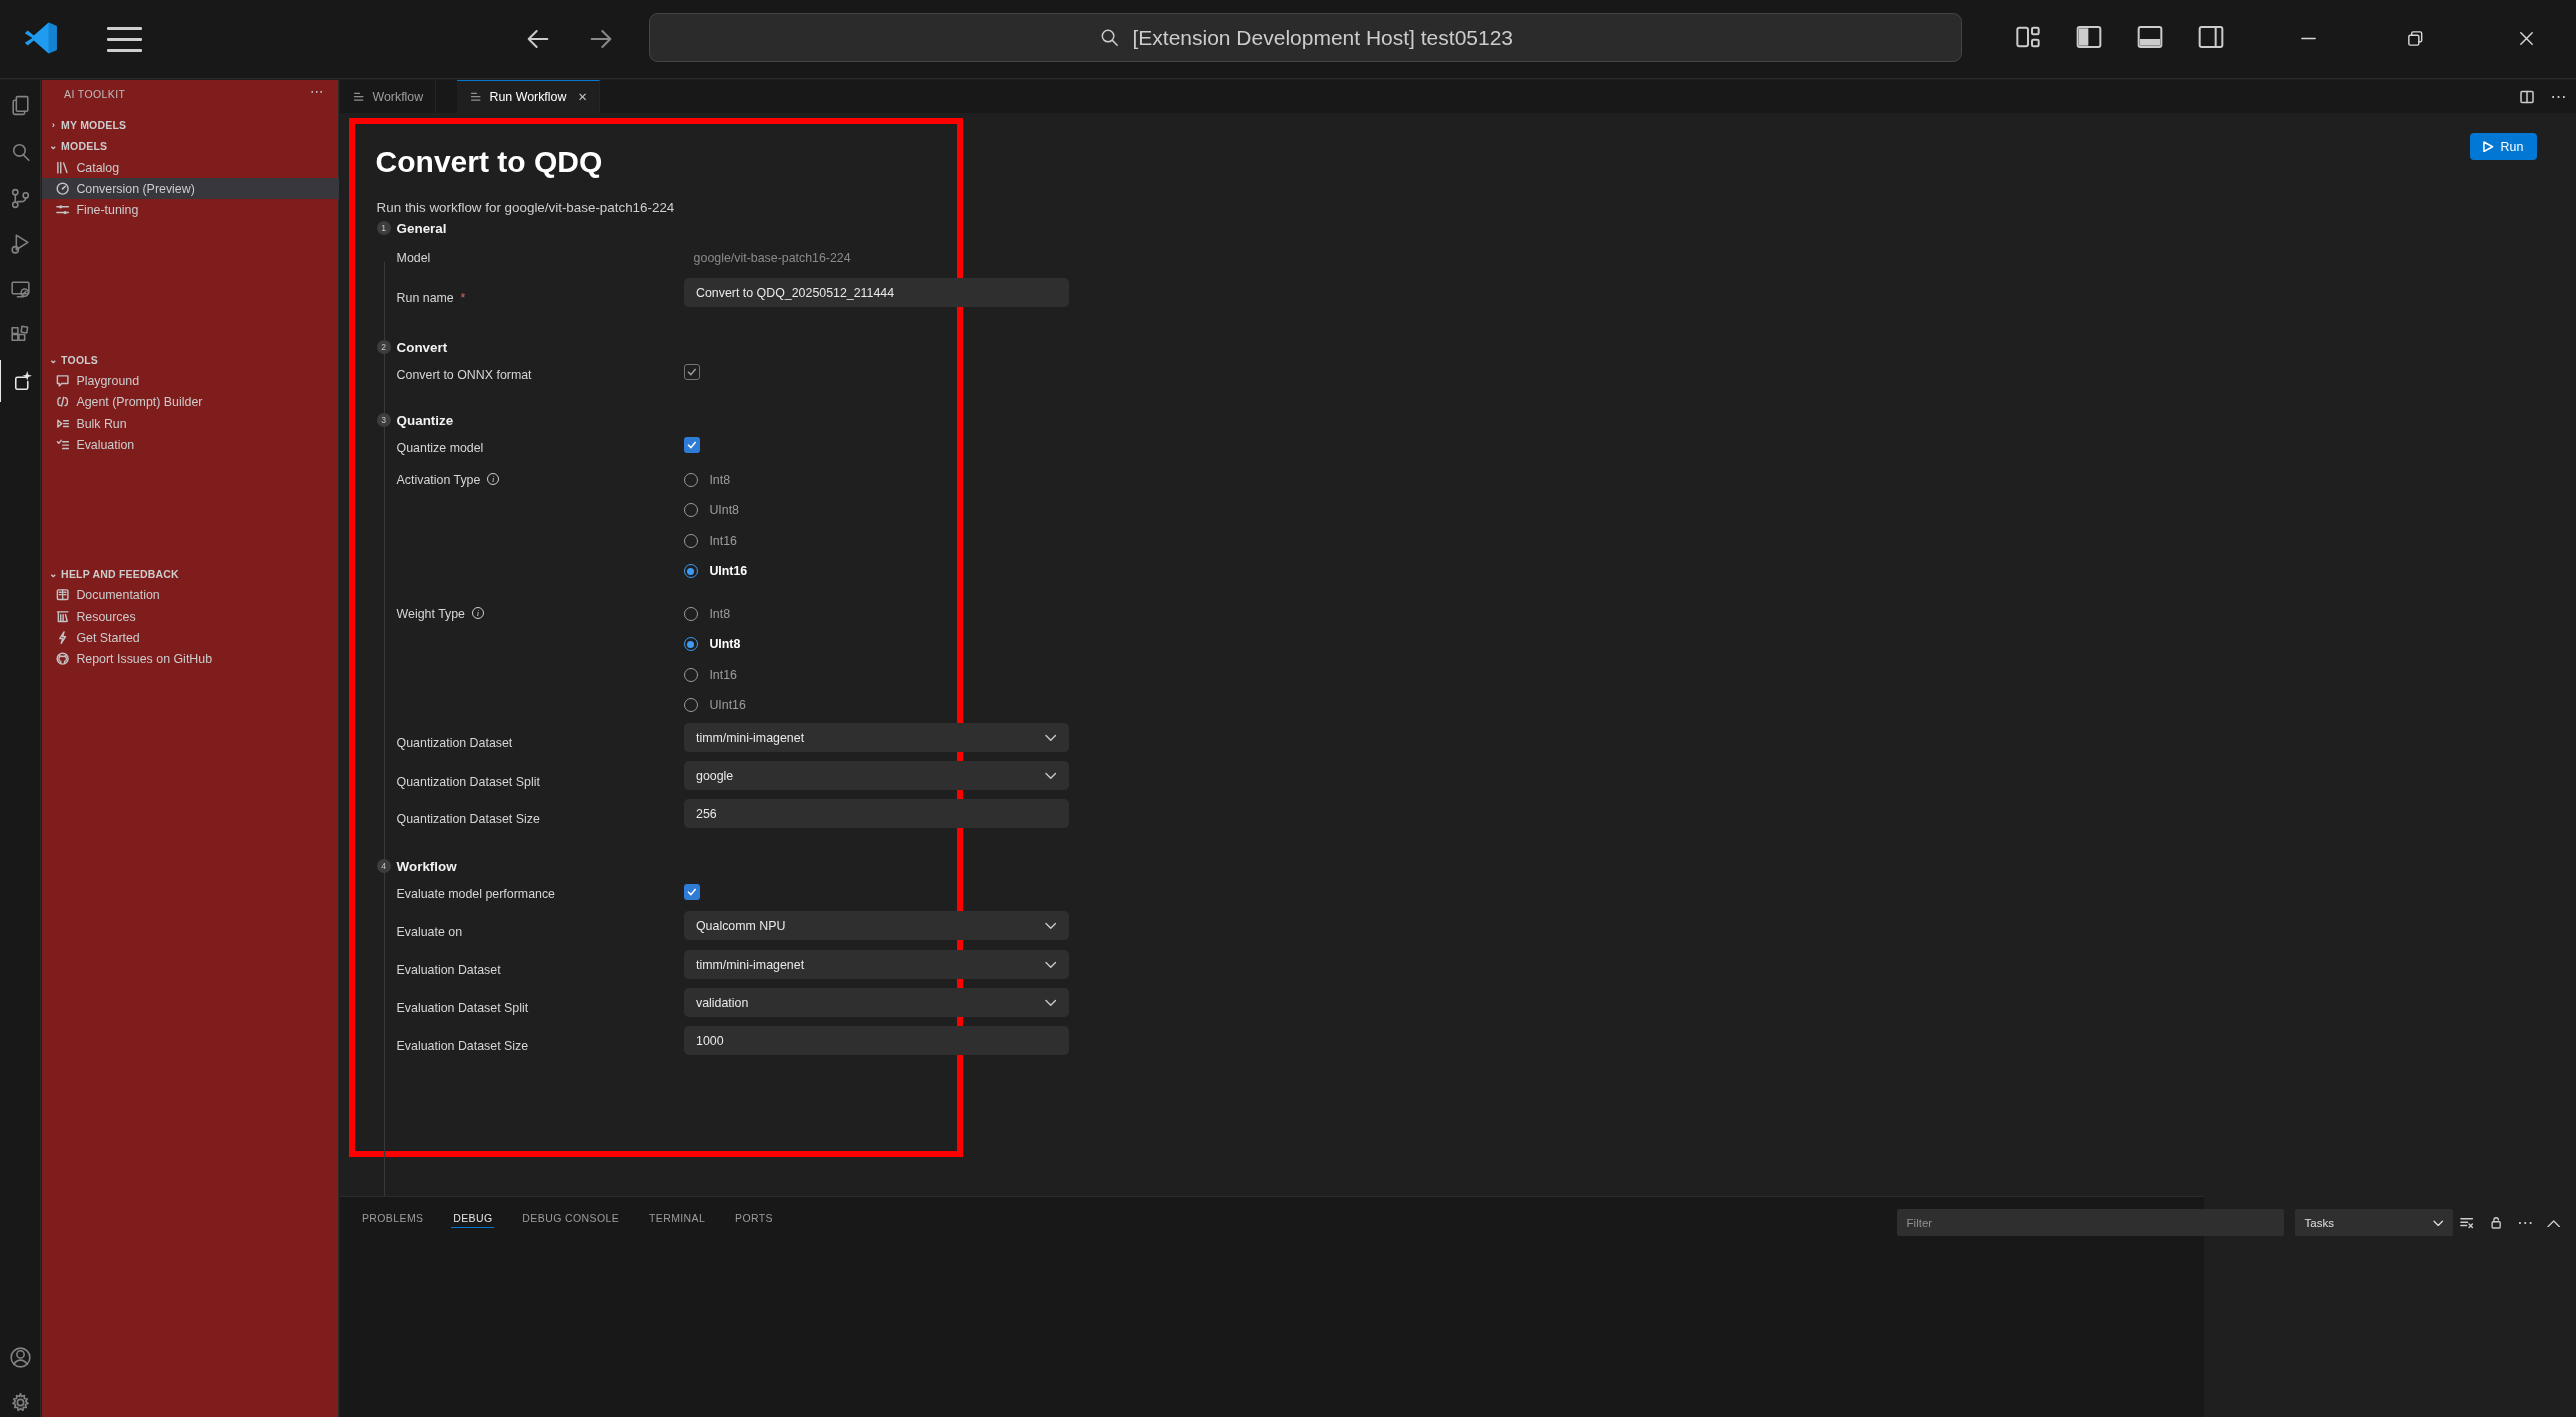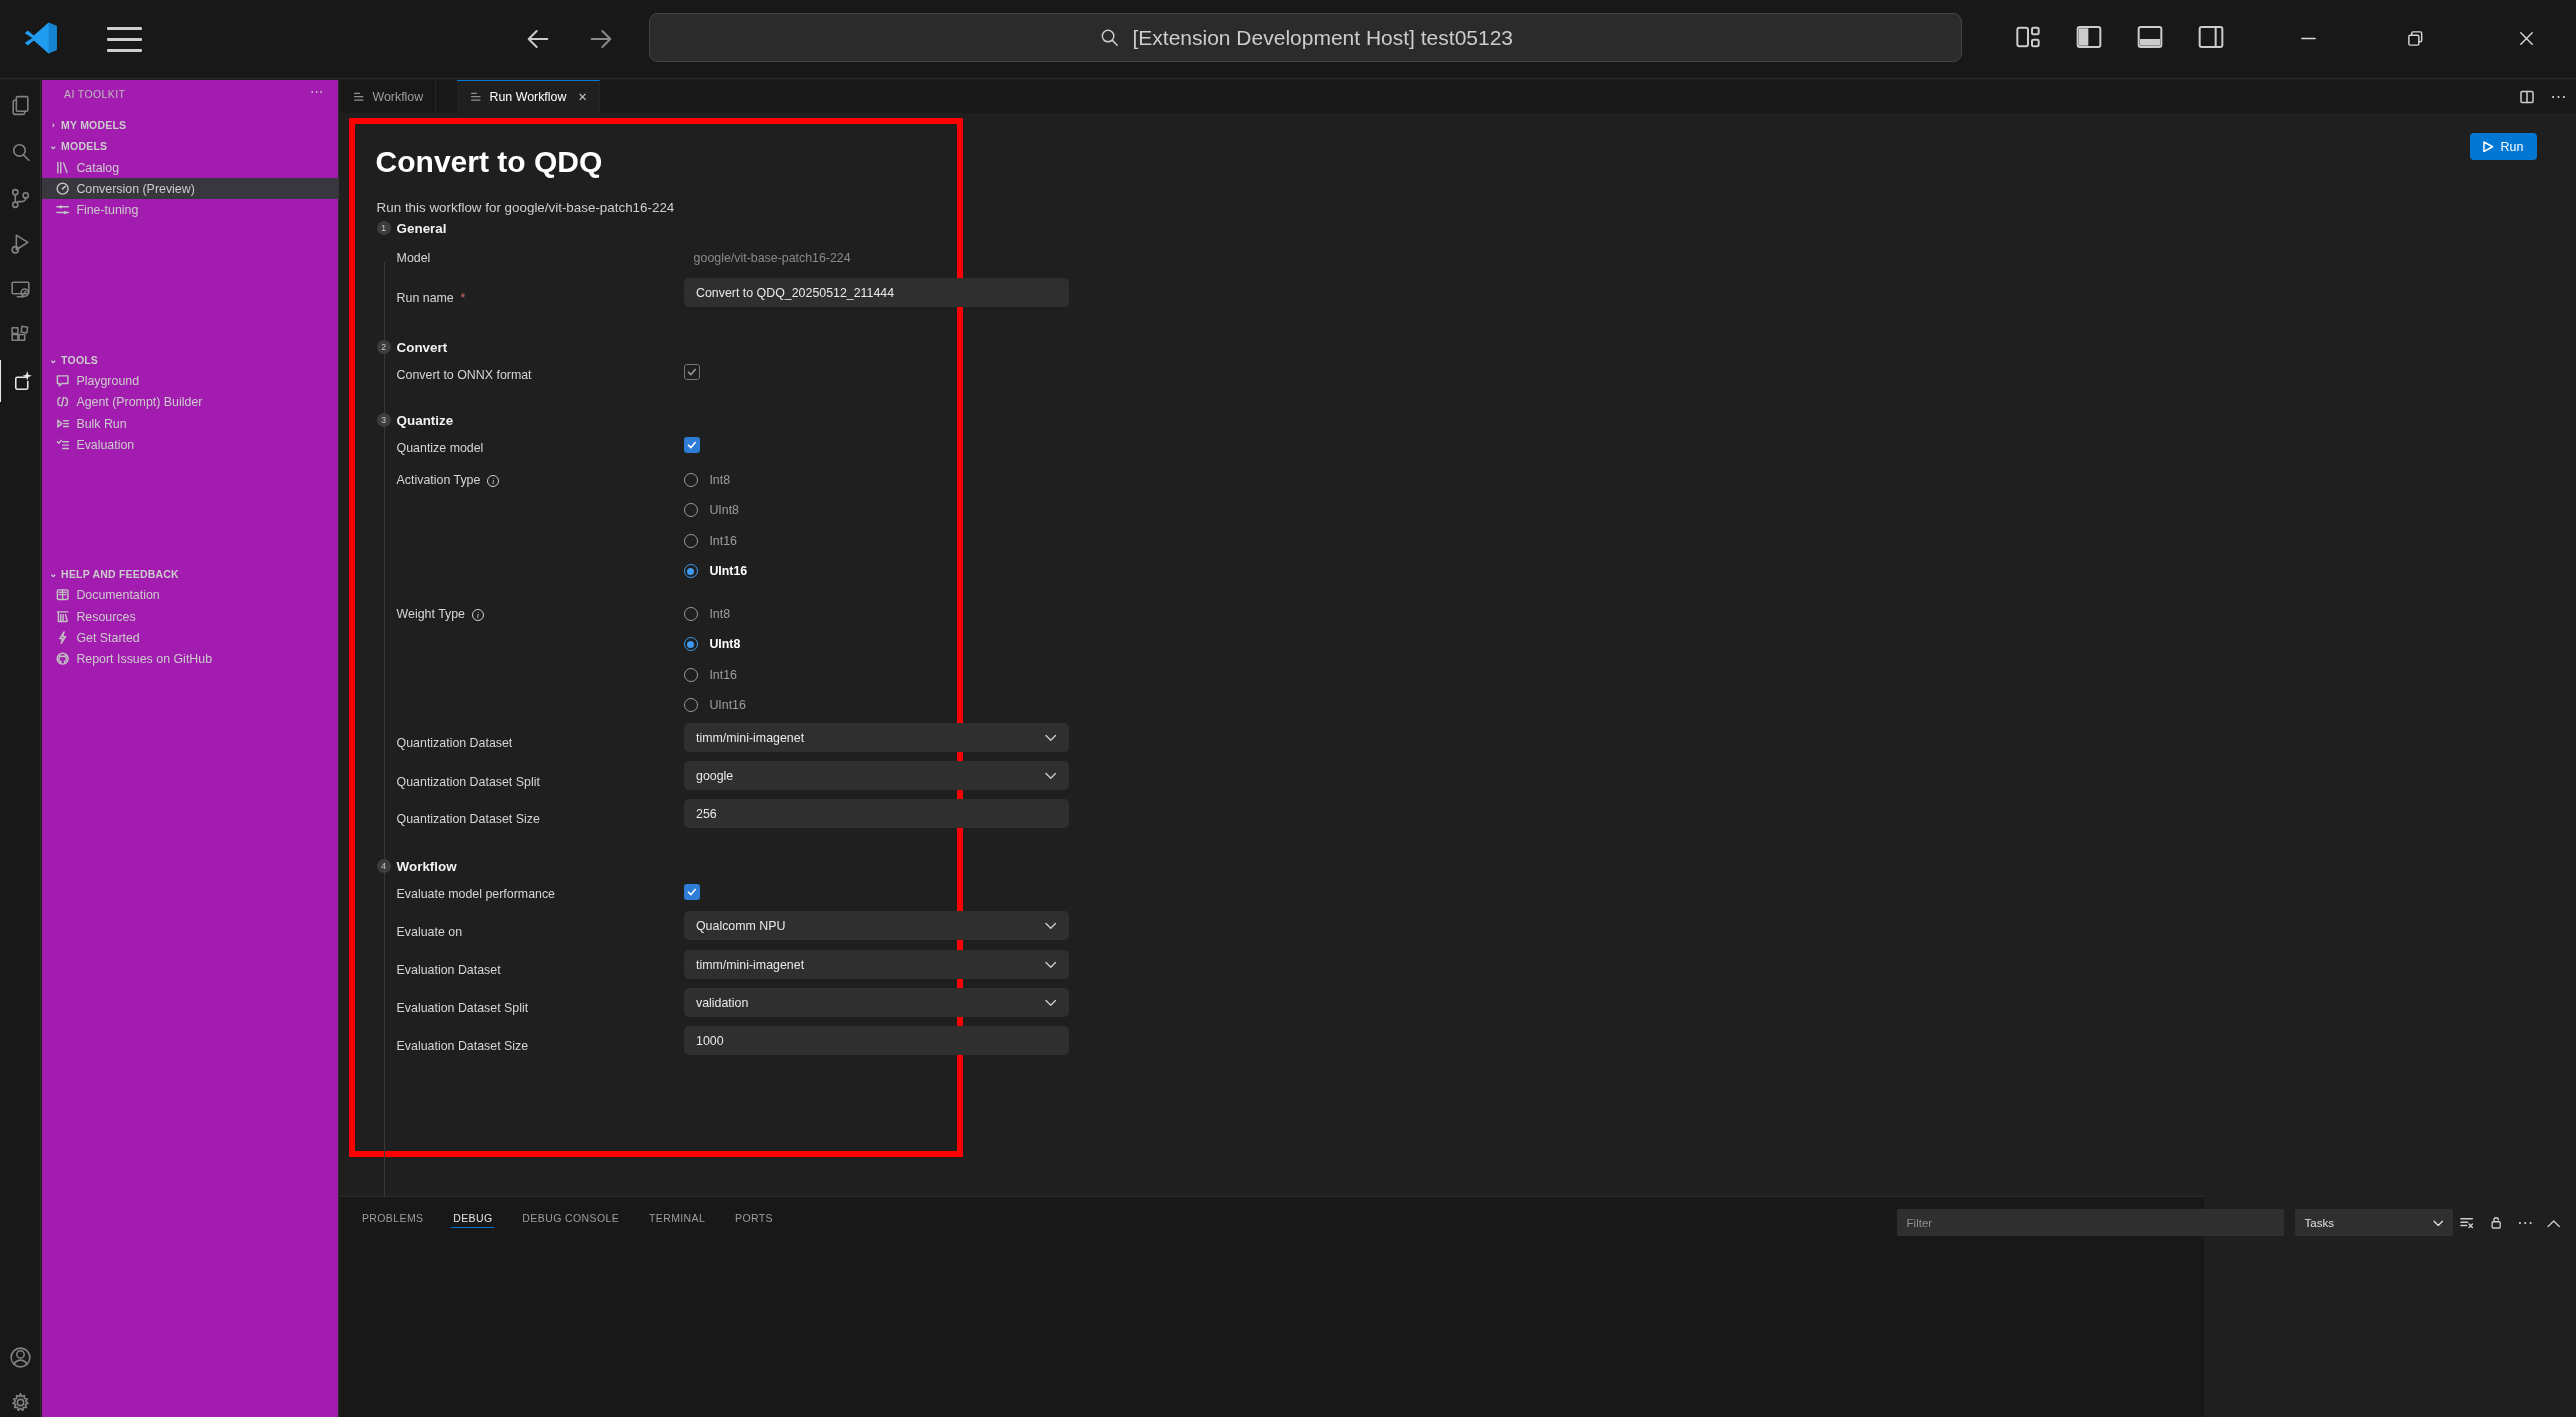--- a/index.html
+++ b/index.html
@@ -27,21 +27,21 @@
   
   .activitybar { position:absolute; left:0; top:80px; width:41px; height:1338px;
                  background:#181818; border-right:1px solid #2b2b2b; }
   .act-icon { position:absolute; left:0; width:41px; height:42px; display:flex;
               align-items:center; justify-content:center; color:#828282; cursor:pointer; }
   .act-icon svg { width:25px; height:25px; }
   .act-icon.active { color:#e7e7e7; border-left:1.9px solid #e7e7e7; }
 
   
   .sidebar { position:absolute; left:42px; top:80px; width:297px; height:1338px;
-             background:#a21caf; border-right:1px solid #2b2b2b; }
+             background:#7f1d1d; border-right:1px solid #2b2b2b; }
   .sb-title { position:absolute; left:22px; top:7.6px; font-size:10.5px; color:#bdbdbd; letter-spacing:0.4px; }
   .sb-more { position:absolute; left:268px; top:3.8px; color:#cccccc; font-size:13.4px; cursor:pointer; }
   .sb-sec { position:absolute; left:0; width:297px; height:21px; display:flex; align-items:center;
             font-size:10.5px; font-weight:bold; color:#cccccc; cursor:pointer; letter-spacing:0.2px; }
   .sb-sec .chev { width:15.3px; margin-left:3.8px; font-size:9.6px; color:#cccccc; text-align:center; }
   .sb-item { position:absolute; left:0; width:297px; height:21px; display:flex; align-items:center;
              font-size:12.4px; color:#cccccc; cursor:pointer; }
   .sb-item .ic { width:15.3px; height:15.3px; margin-left:13.4px; margin-right:5.7px; color:#c2c2c2; flex:0 0 15.3px; }
   .sb-item .ic svg { width:15.3px; height:15.3px; }
   .sb-item.selected { background:#37373d; }
@@ -64,21 +64,21 @@
   .run-btn { position:absolute; left:2130px; top:19px; height:27px; padding:0 13.4px;
              background:#0277d4; border-radius:4px; display:flex; align-items:center; gap:6.7px;
              color:#ffffff; font-size:12.4px; cursor:pointer; }
   .form-title { position:absolute; left:21px; top:21px; font-size:30px; font-weight:bold; color:#ffffff; }
   .form-sub { position:absolute; left:22px; top:76px; font-size:13.4px; color:#d0d0d0; }
   .stepline { position:absolute; left:29px; top:138px; width:1px; height:955px; background:#383838; }
   .badge { position:absolute; left:22px; width:14.3px; height:14.3px; border-radius:50%;
            background:#3d3d3d; color:#c8c8c8; font-size:8.6px; display:flex; align-items:center;
            justify-content:center; }
   .sec-h { position:absolute; left:42px; font-size:13.4px; font-weight:bold; color:#f2f2f2; }
-  .flabel { position:absolute; left:42px; font-size:12.4px; color:#d6d6d6; display:flex; align-items:flex-end; gap:6.7px; }
+  .flabel { position:absolute; left:42px; font-size:12.4px; color:#d6d6d6; display:flex; align-items:flex-start; gap:6.7px; }
   .req { color:#cc6a66; }
   .info { width:12.4px; height:12.4px; border:1px solid #cfcfcf; border-radius:50%; font-size:8.6px;
           display:inline-flex; align-items:center; justify-content:center; color:#cfcfcf;
           font-family:"Liberation Serif", serif; font-style:italic; }
   .gray-val { position:absolute; left:339px; font-size:12.4px; color:#8a8a8a; }
   .text-input, .select { position:absolute; left:329px; width:385px; height:29px; background:#2f2f2f;
             border:none; border-radius:4.8px; color:#e9e9e9; font-size:12.4px; padding:0 12.4px; }
   .select { display:flex; align-items:center; justify-content:space-between; cursor:pointer; }
   .select .chev { color:#c8c8c8; }
   .cb { position:absolute; left:329px; width:16px; height:16px; border-radius:2.9px;

